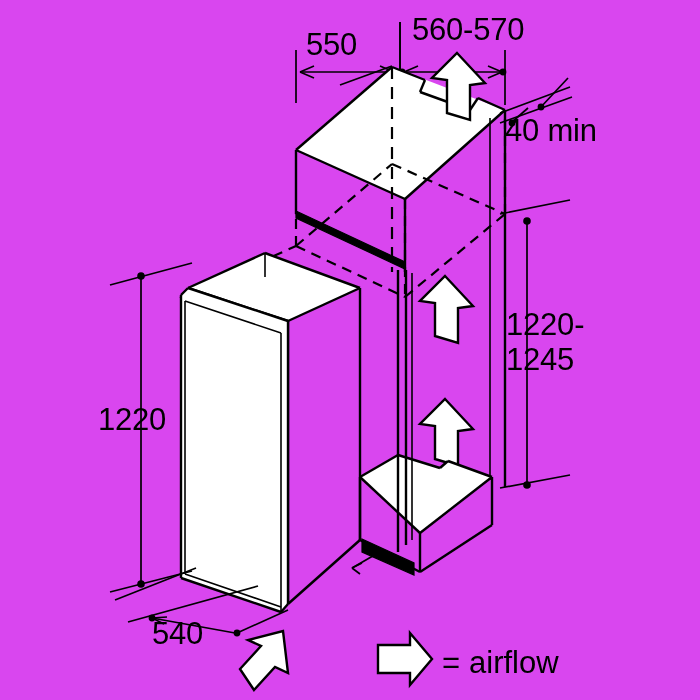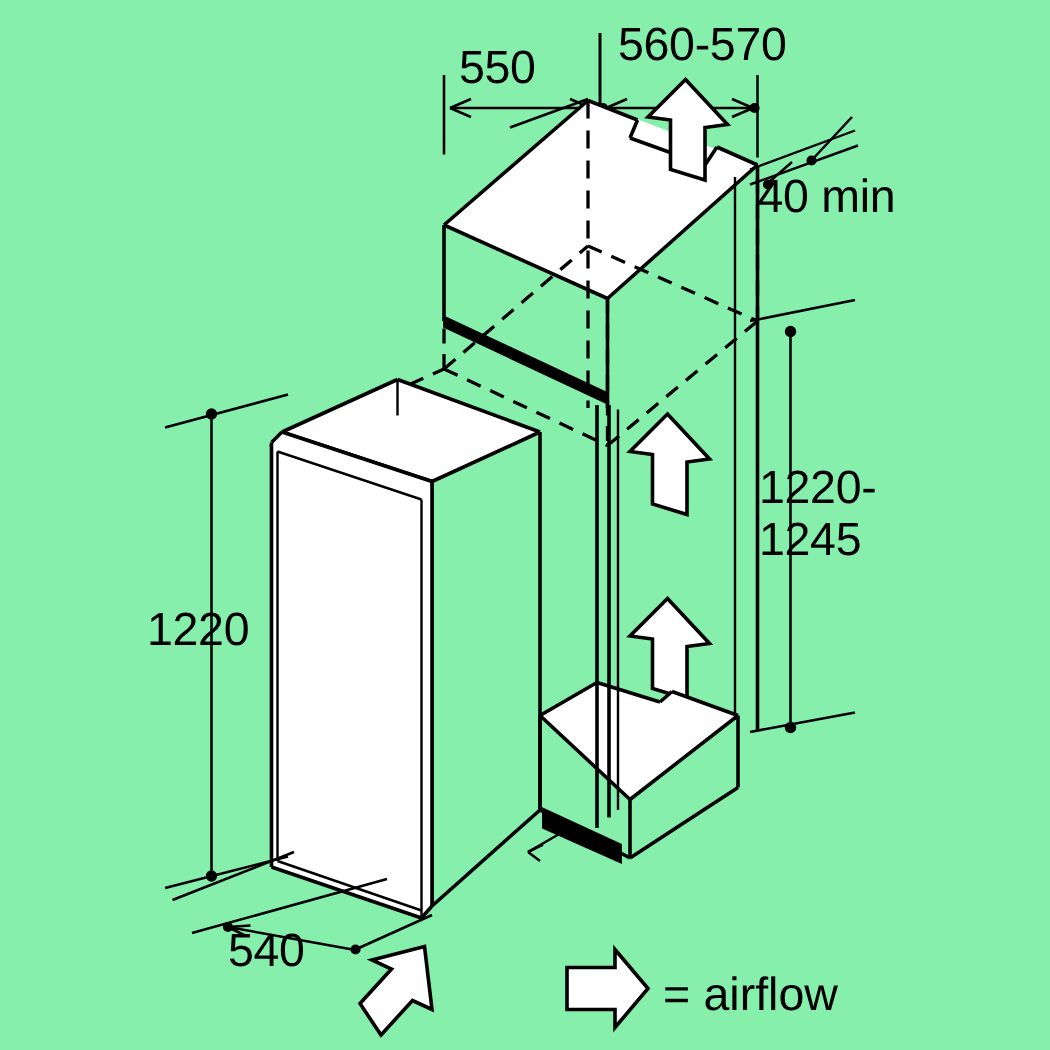--- a/index.html
+++ b/index.html
@@ -10,21 +10,21 @@
   body {
     width: 700px;
     height: 700px;
     font-family: "Liberation Sans", sans-serif;
     overflow: hidden;
   }
   #drawing-root {
     position: relative;
     width: 700px;
     height: 700px;
-    background: #86efac;
+    background: #d946ef;
   }
   svg#tech-drawing {
     display: block;
     width: 700px;
     height: 700px;
   }
   .solid {
     fill: none;
     stroke: #000000;
     stroke-width: 2.4;

